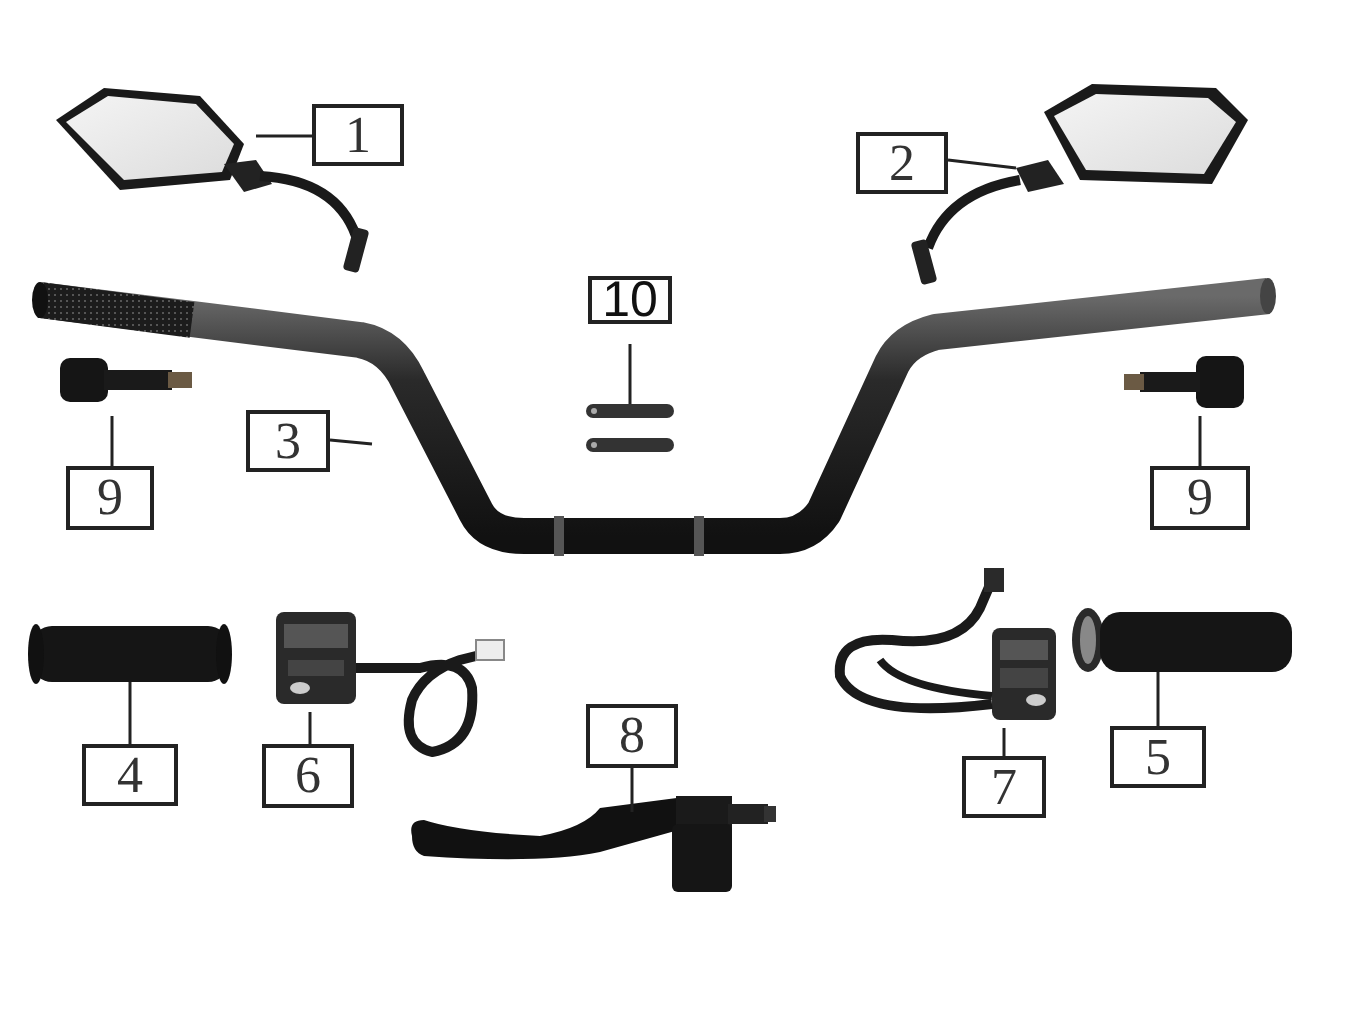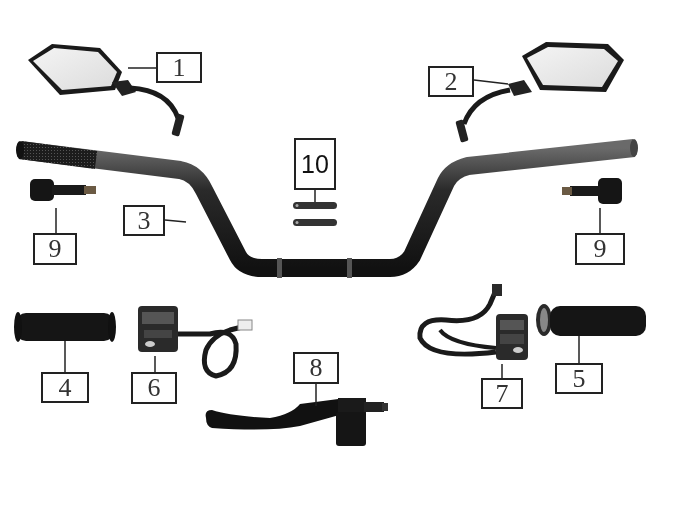--- a/index.html
+++ b/index.html
@@ -132,15 +132,15 @@
   <div class="label" style="left:156px;top:52px;width:46px;height:31px;">1</div>
   <div class="label" style="left:428px;top:66px;width:46px;height:31px;">2</div>
   <div class="label" style="left:123px;top:205px;width:42px;height:31px;">3</div>
   <div class="label" style="left:41px;top:372px;width:48px;height:31px;">4</div>
   <div class="label" style="left:555px;top:363px;width:48px;height:31px;">5</div>
   <div class="label" style="left:131px;top:372px;width:46px;height:32px;">6</div>
   <div class="label" style="left:481px;top:378px;width:42px;height:31px;">7</div>
   <div class="label" style="left:293px;top:352px;width:46px;height:32px;">8</div>
   <div class="label" style="left:33px;top:233px;width:44px;height:32px;">9</div>
   <div class="label" style="left:575px;top:233px;width:50px;height:32px;">9</div>
-  <div class="label sans" style="left:294px;top:138px;width:42px;height:52px;">10</div>
+  <div class="label sans" style="left:294px;top:138px;width:42px;height:24px;">10</div>
 
 </div>
 
 </body></html>

